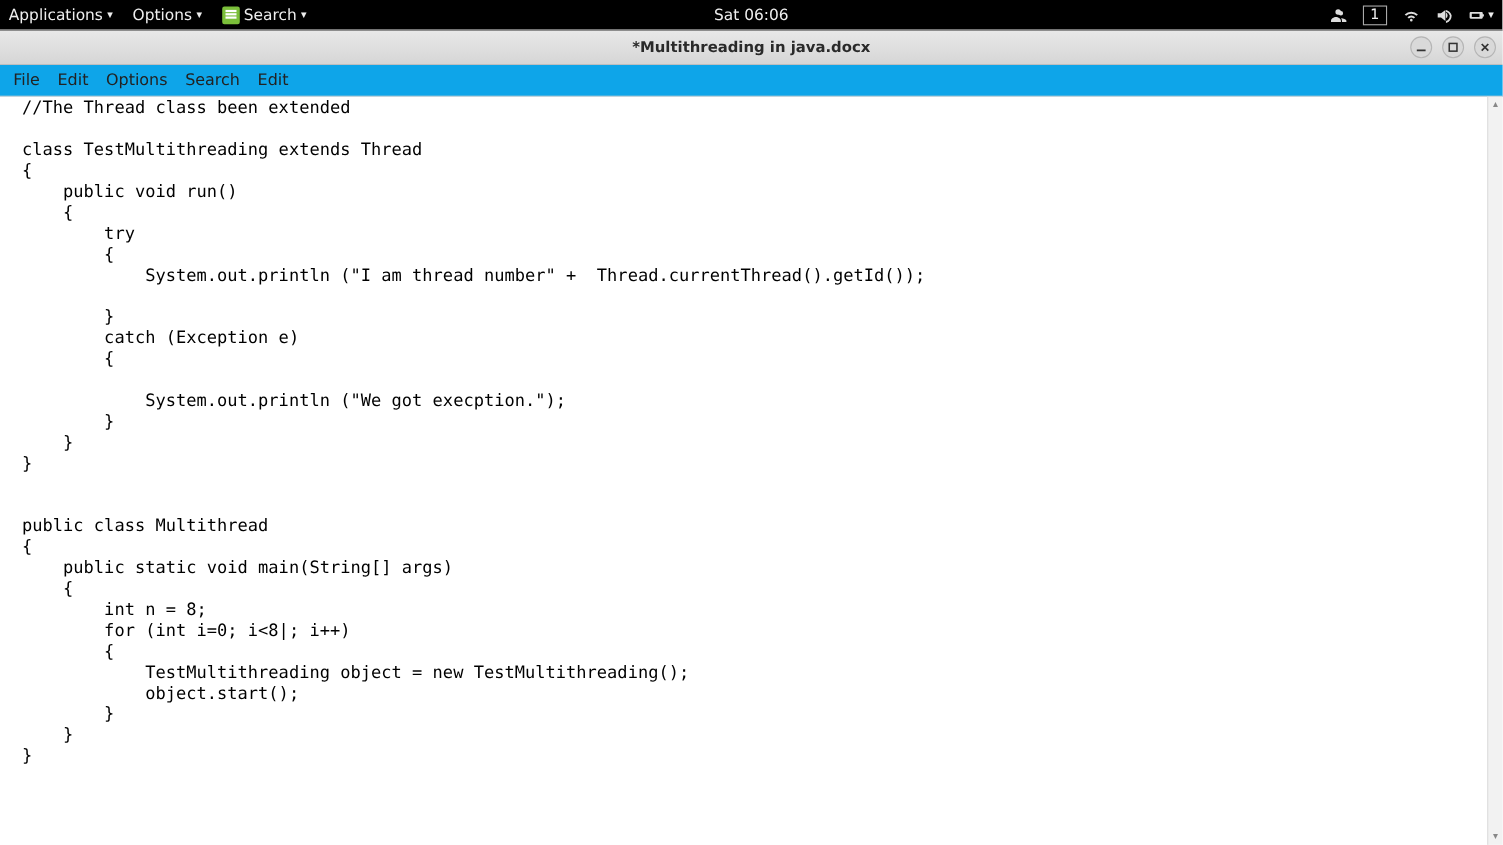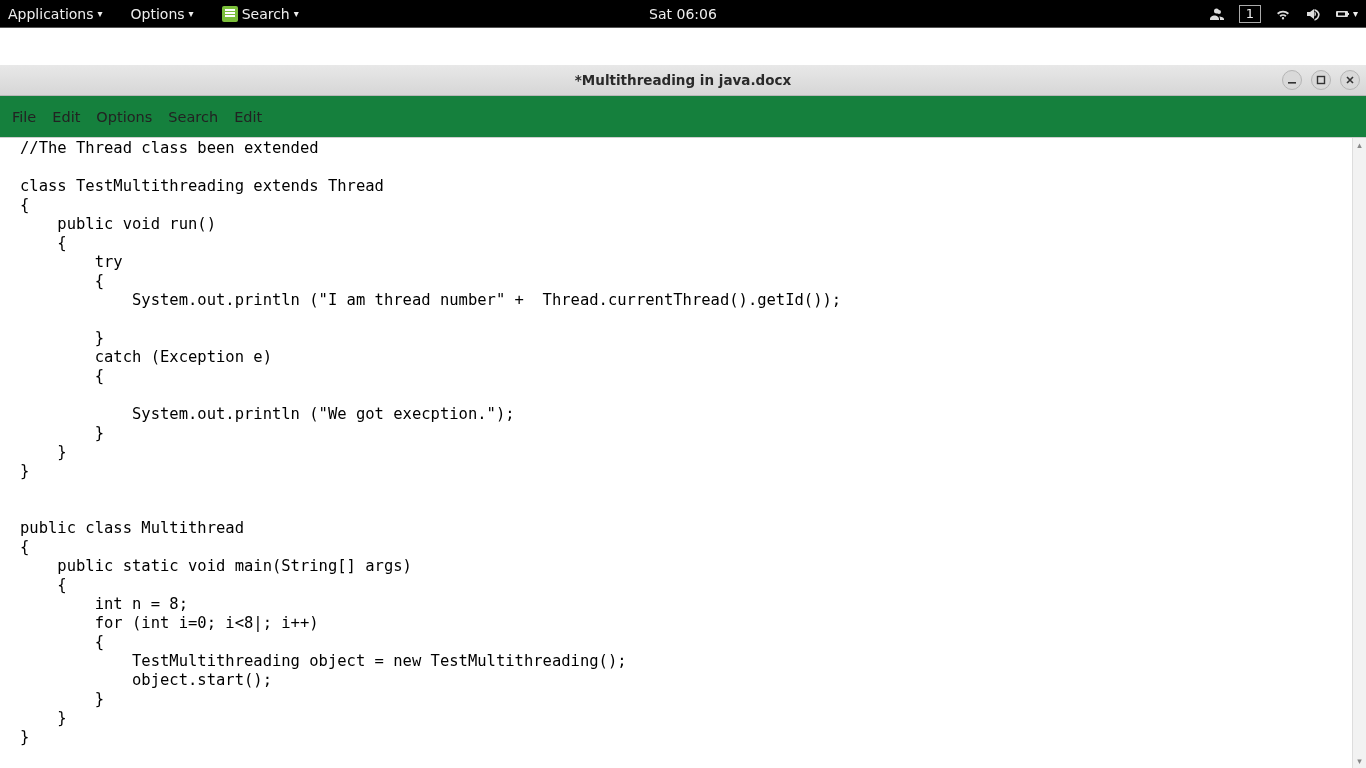--- a/index.html
+++ b/index.html
@@ -9,21 +9,21 @@
   .top-panel {
     background: #000;
     color: #eee;
     height: 27px;
     display: flex;
     align-items: center;
     font-size: 14px;
     padding: 0 8px;
     position: relative;
   }
-  .top-panel .left { display: flex; align-items: center; gap: 28px; }
+  .top-panel .left { display: flex; align-items: center; gap: 18px; }
   .top-panel .menu-item { display: flex; align-items: center; gap: 4px; cursor: pointer; }
   .top-panel .menu-item .caret { font-size: 10px; }
   .top-panel .center {
     position: absolute; left: 50%; transform: translateX(-50%);
   }
   .top-panel .right {
     margin-left: auto; display: flex; align-items: center; gap: 14px;
   }
   .app-icon-leafpad {
     display: inline-block; width: 16px; height: 16px;
@@ -47,38 +47,38 @@
     display: flex; flex-direction: column;
     background: #fff;
     border-top: 1px solid #555;
   }
   .titlebar {
     height: 31px;
     background: linear-gradient(#e8e8e8, #d6d6d6);
     border-bottom: 1px solid #b8b8b8;
     display: flex; align-items: center; justify-content: center;
     position: relative;
-    font-size: 13.5px; font-weight: bold; color: #2a2a2a; margin-top: 37px;
+    font-size: 13.5px; font-weight: bold; color: #2a2a2a;
   }
   .win-controls {
     position: absolute; right: 6px; top: 50%; transform: translateY(-50%);
     display: flex; gap: 9px;
   }
   .win-btn {
     width: 20px; height: 20px; border-radius: 50%;
     background: #d9d9d9; border: 1px solid #b5b5b5;
     display: flex; align-items: center; justify-content: center;
     font-size: 11px; color: #333; cursor: pointer;
   }
   .win-btn.close { background: #d9d9d9; }
   .win-btn svg { width: 10px; height: 10px; }
 
   .menubar {
-    height: 42px;
-    background: #15803d;
+    height: 29px;
+    background: #0ea5e9;
     border-bottom: 1px solid #cfcfcf;
     display: flex; align-items: center;
     padding: 0 4px;
     font-size: 14.5px; color: #222;
   }
   .menubar .m-item { padding: 3px 8px; cursor: pointer; }
 
   .editor-wrap {
     flex: 1; display: flex; min-height: 0;
     background: #ffffff;

